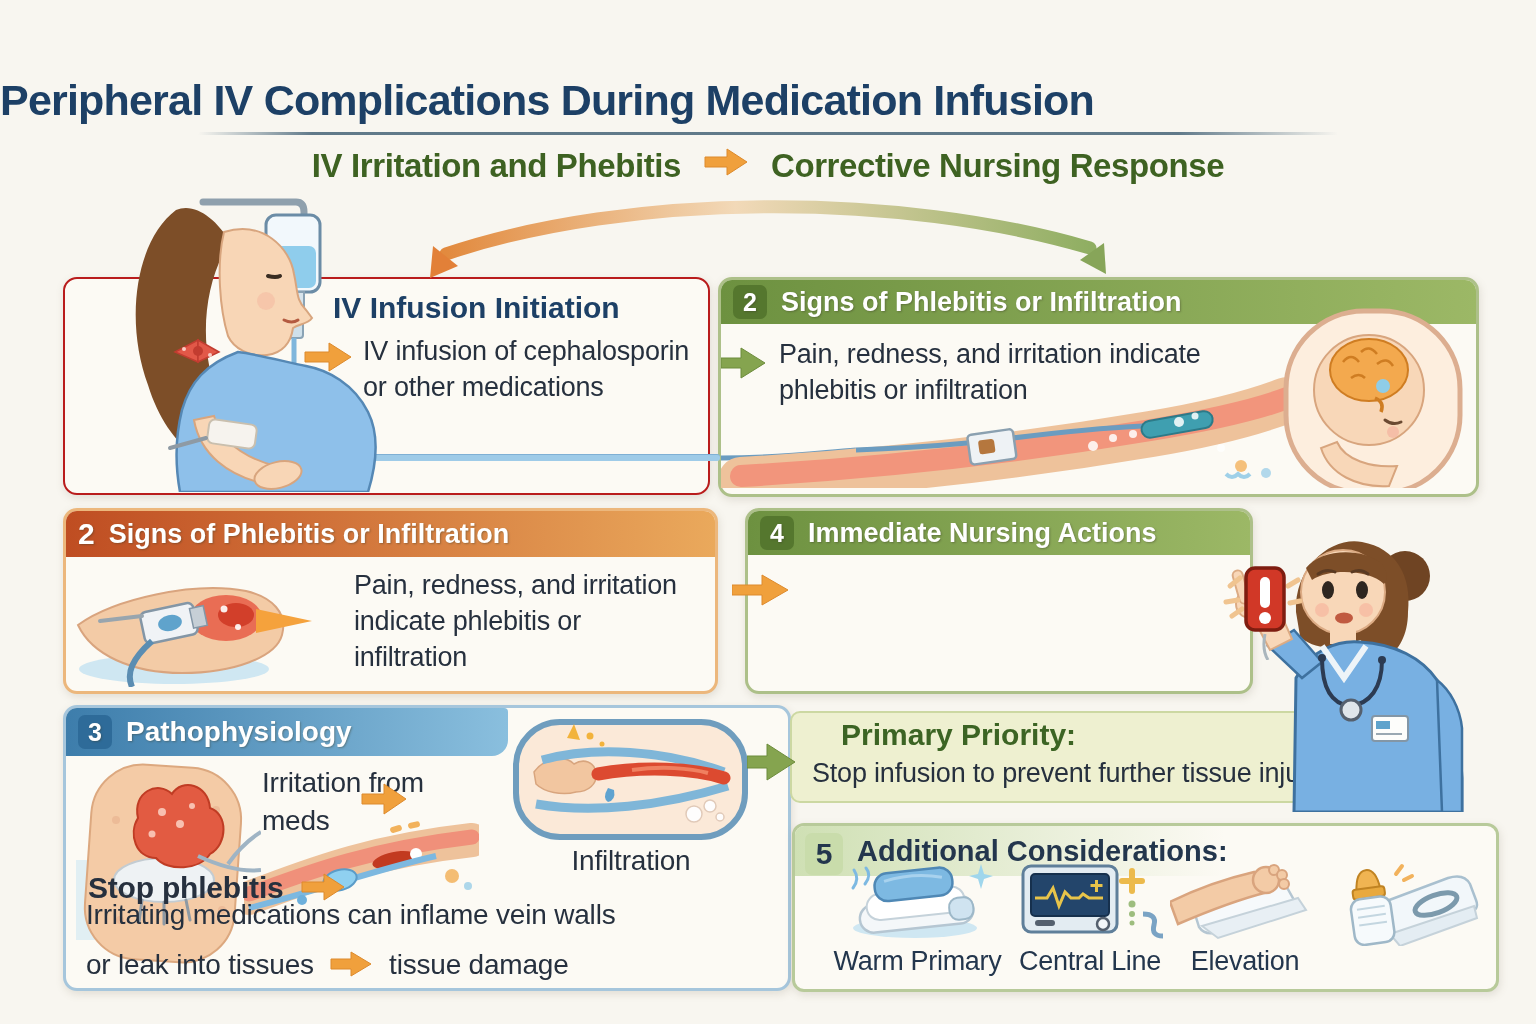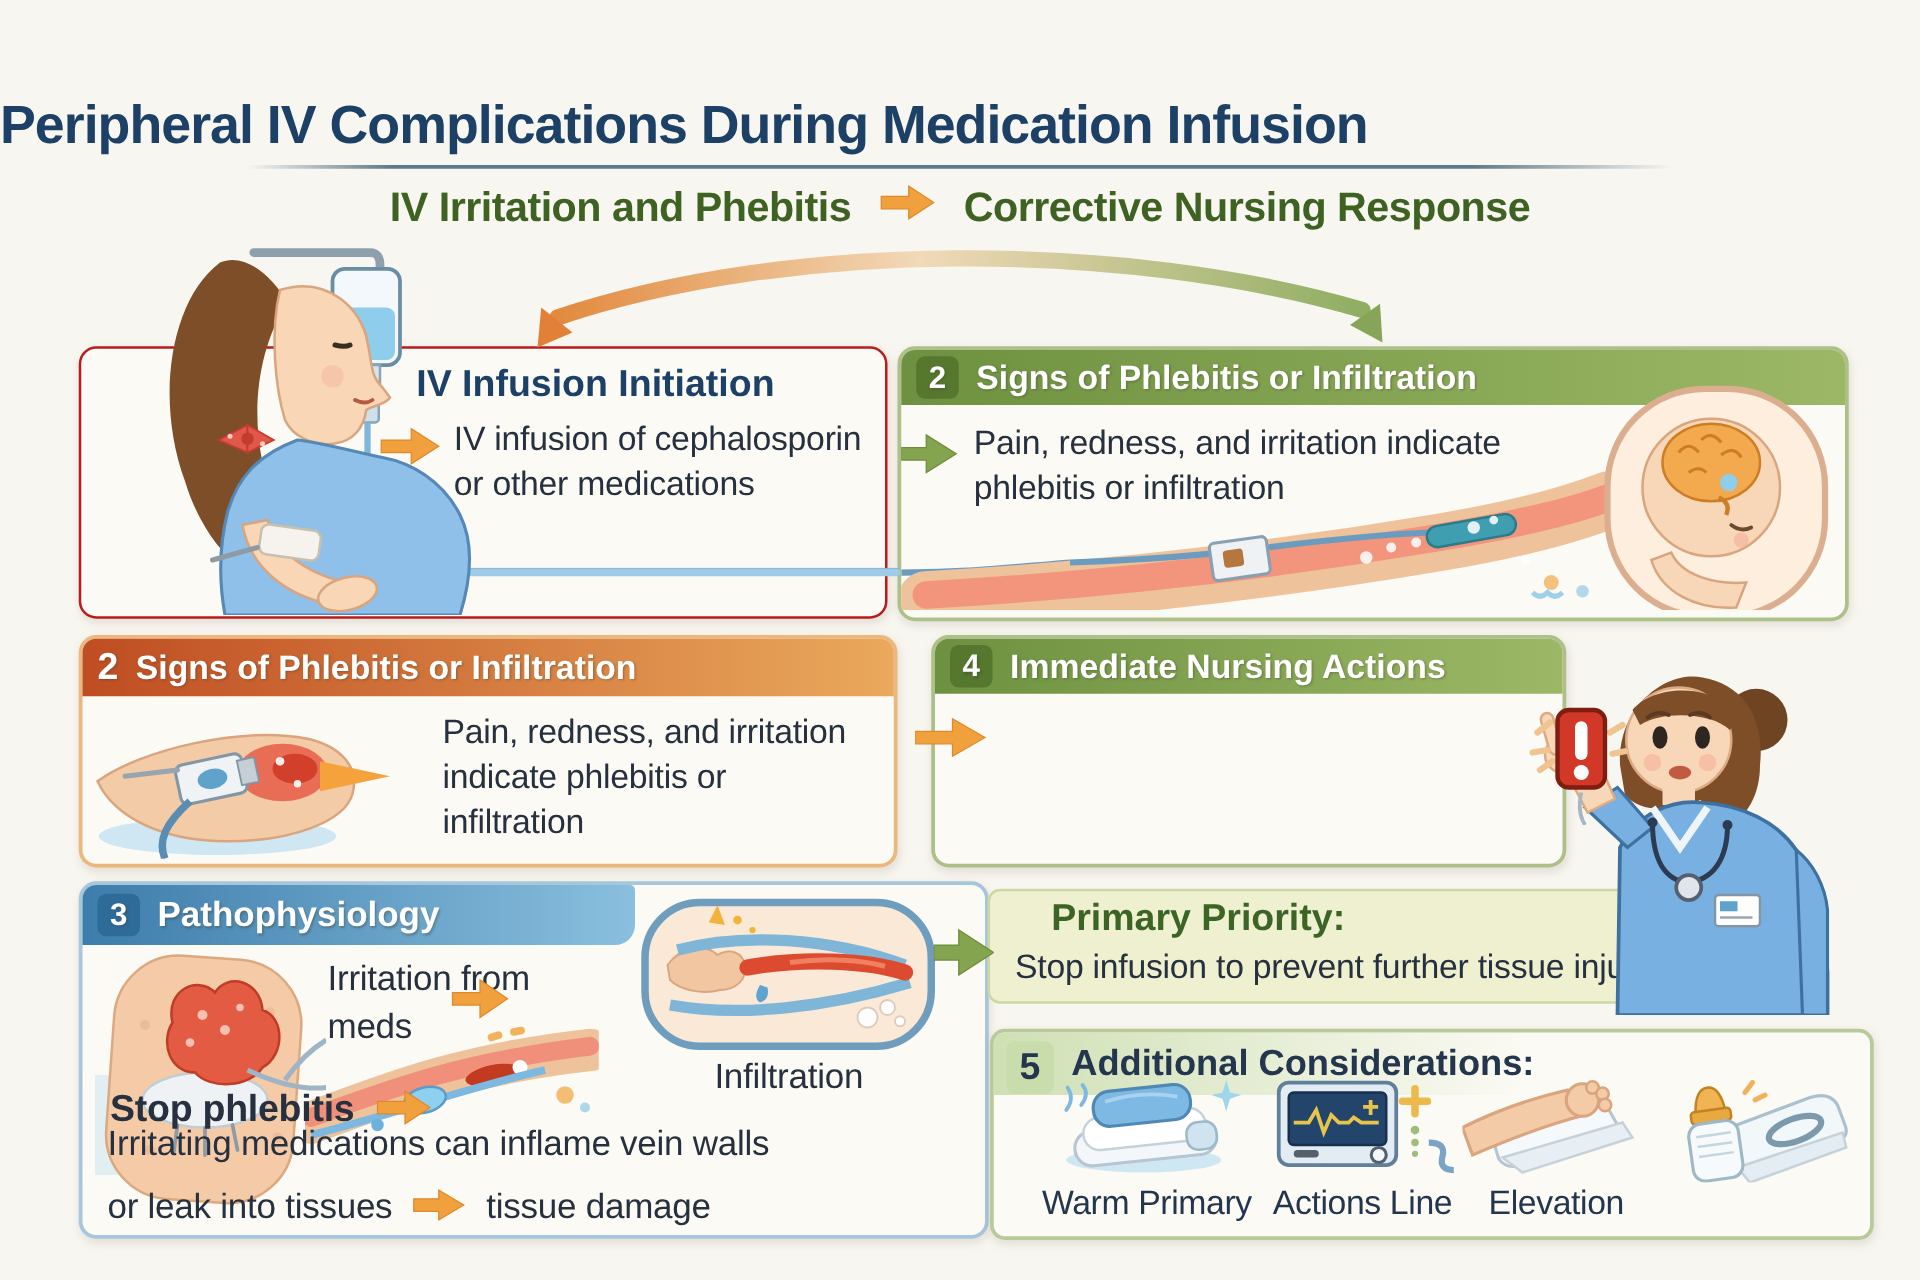--- a/index.html
+++ b/index.html
@@ -395,21 +395,21 @@
           <rect x="75.5" y="24" width="12" height="3" fill="#e8c44a"></rect>
         <rect x="20" y="60" width="20" height="6" rx="3" fill="#55606e"></rect>
         <circle cx="88" cy="64" r="6" fill="#f4f7f9" stroke="#55606e" stroke-width="2.5"></circle>
         <rect x="114" y="8" width="6" height="26" rx="3" fill="#ecba4c"></rect>
           <rect x="104" y="18" width="26" height="6" rx="3" fill="#ecba4c"></rect>
         <circle cx="117" cy="44" r="3.5" fill="#9dbd7e"></circle>
           <circle cx="117" cy="54" r="3" fill="#9dbd7e"></circle>
           <circle cx="117" cy="63" r="2.5" fill="#9dbd7e"></circle>
         <path d="M128 54 q14 0 11 11 q-3 11 9 11" stroke="#7aa3c4" stroke-width="5" fill="none"></path>
       </svg>
-      <div class="consider-label">Actions Line</div>
+      <div class="consider-label">Central Line</div>
     </div>
 
     <div class="consider-item" style="left:375px;width:150px;">
       <svg width="150" height="80" viewBox="0 0 150 80">
         <path d="M20 38 L92 12 q13 -4 19 5 L124 40 q4 10 -8 14 L48 72 q-13 4 -19 -5 Z" fill="#f6f9fb" stroke="#b5c6d2" stroke-width="2.5"></path>
         <path d="M32 66 L128 38 L136 50 L48 78 Z" fill="#e8eff4" stroke="#c5d2da" stroke-width="2"></path>
         <path d="M0 42 C28 28 58 18 84 12 L98 32 C66 40 36 52 8 64 Z" fill="#f3cba6" stroke="#d9a47e" stroke-width="2.5"></path>
         <circle cx="96" cy="20" r="13" fill="#f3cba6" stroke="#d9a47e" stroke-width="2.5"></circle>
         <circle cx="104" cy="10" r="5" fill="#f3cba6" stroke="#d9a47e" stroke-width="2"></circle>
         <circle cx="112" cy="15" r="5" fill="#f3cba6" stroke="#d9a47e" stroke-width="2"></circle>

